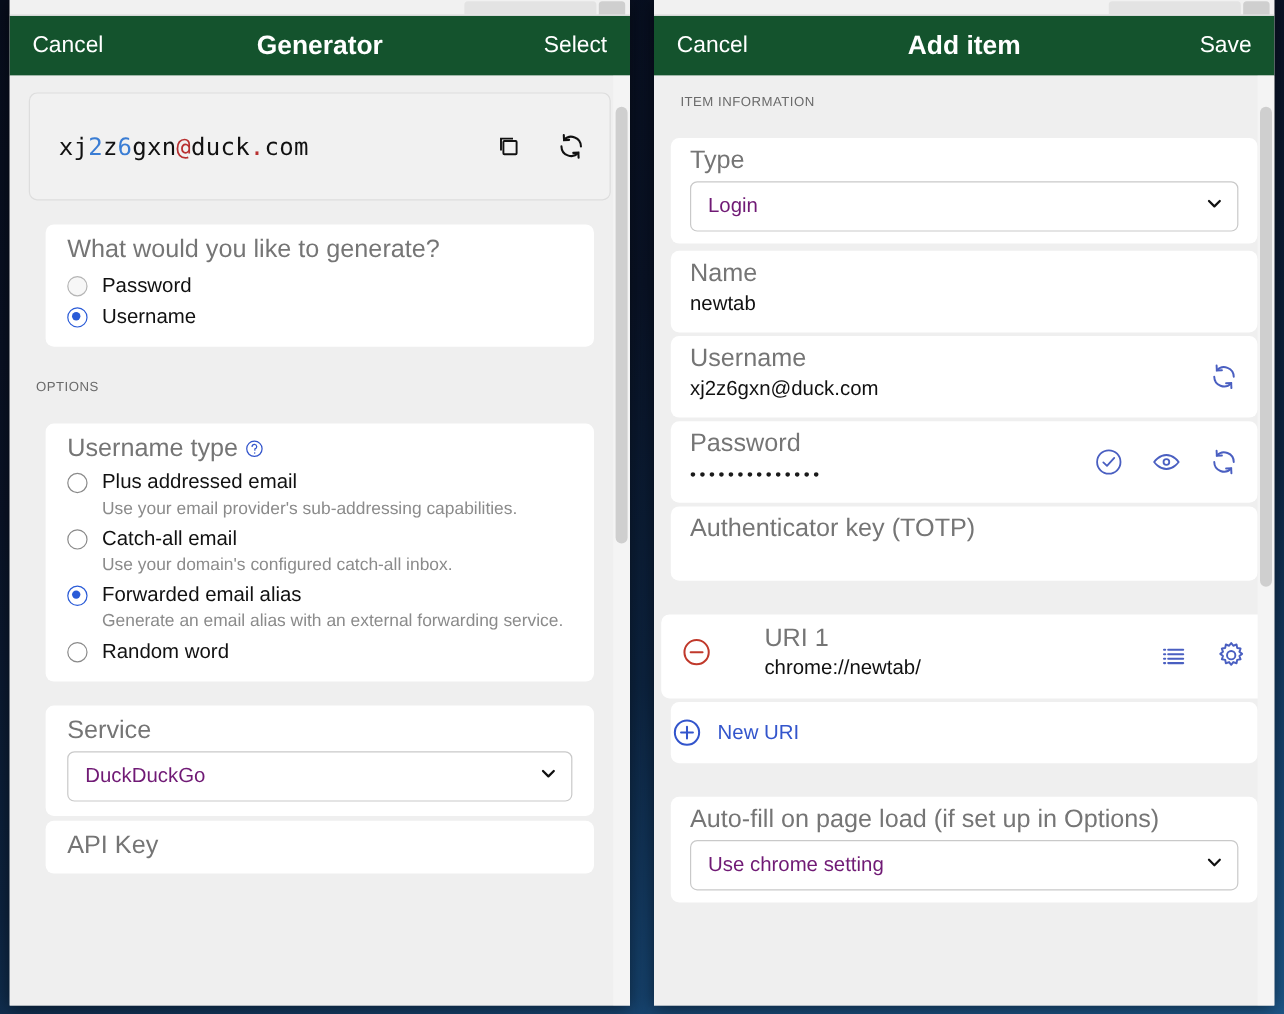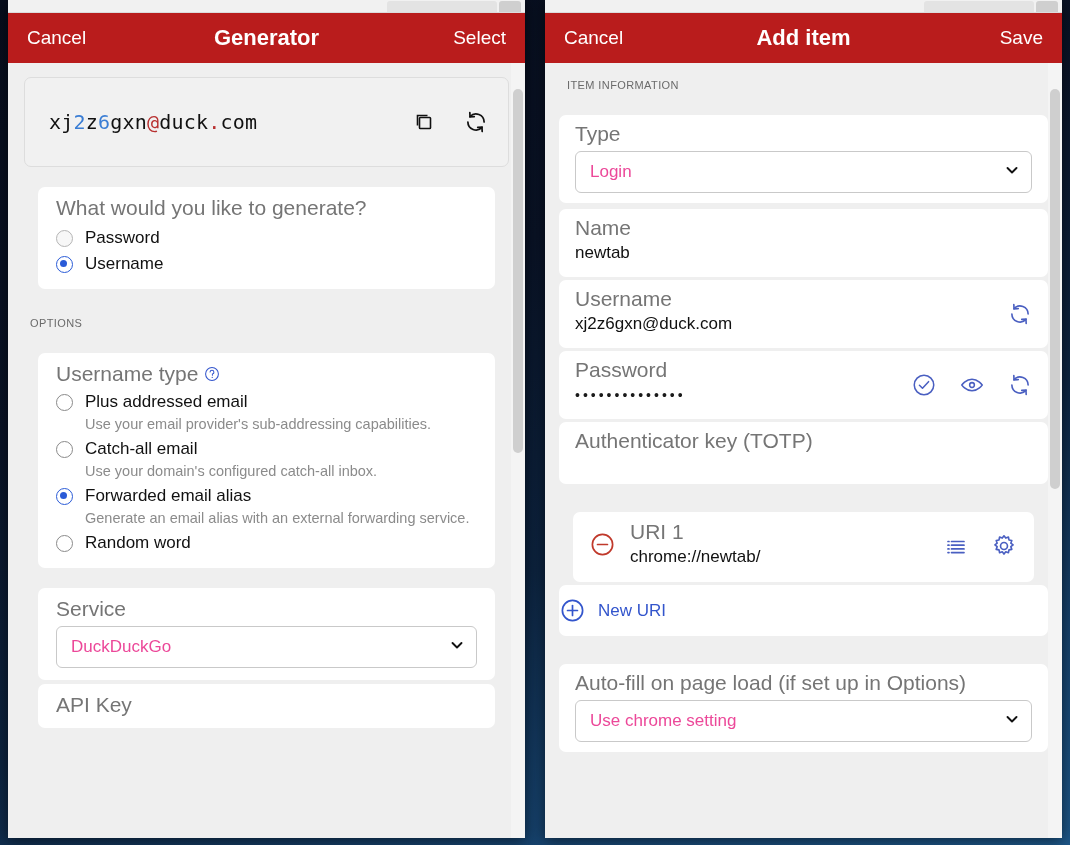--- a/index.html
+++ b/index.html
@@ -46,21 +46,21 @@
     position: absolute;
     right: 4px; top: 1px;
     width: 22px; height: 11px;
     background: #cfcfcf;
     border-radius: 3px 3px 0 0;
   }
 
   
   .titlebar {
     height: 50px;
-    background: #b91c1c;
+    background: #14532d;
     display: flex;
     align-items: center;
     justify-content: space-between;
     padding: 0 19px;
     color: #ffffff;
     user-select: none;
   }
   .titlebar .tb-side {
     font-size: 19px;
     font-weight: 400;
@@ -210,21 +210,21 @@
   .select-box {
     width: 100%;
     height: 42px;
     border: 1px solid #c9c9c9;
     border-radius: 6px;
     background: #ffffff;
     display: flex;
     align-items: center;
     padding: 0 14px;
     font-size: 17px;
-    color: #ec4899;
+    color: #701a75;
     cursor: pointer;
   }
   .chevron {
     position: absolute;
     right: 13px; top: 50%;
     transform: translateY(-50%);
     pointer-events: none;
   }
 
   
@@ -241,26 +241,27 @@
     right: 14px;
     top: 50%;
     transform: translateY(-50%);
     display: flex;
     gap: 20px;
     align-items: center;
   }
 
   .uri-card {
     background: #ffffff;
-    margin: 0 28px;
+    margin: 0 6px;
     border-radius: 7px;
     padding: 9px 16px 11px 16px;
     display: flex;
     align-items: center;
     position: relative;
+    gap: 29px;
   }
   .uri-minus { margin-right: 14px; flex: 0 0 auto; cursor: pointer; }
   .uri-texts { flex: 1 1 auto; }
   .uri-icons { display: flex; gap: 20px; align-items: center; }
 
   .newuri-card {
     background: #ffffff;
     margin: 3px 14px 0 14px;
     border-radius: 7px;
     padding: 12px 0;

